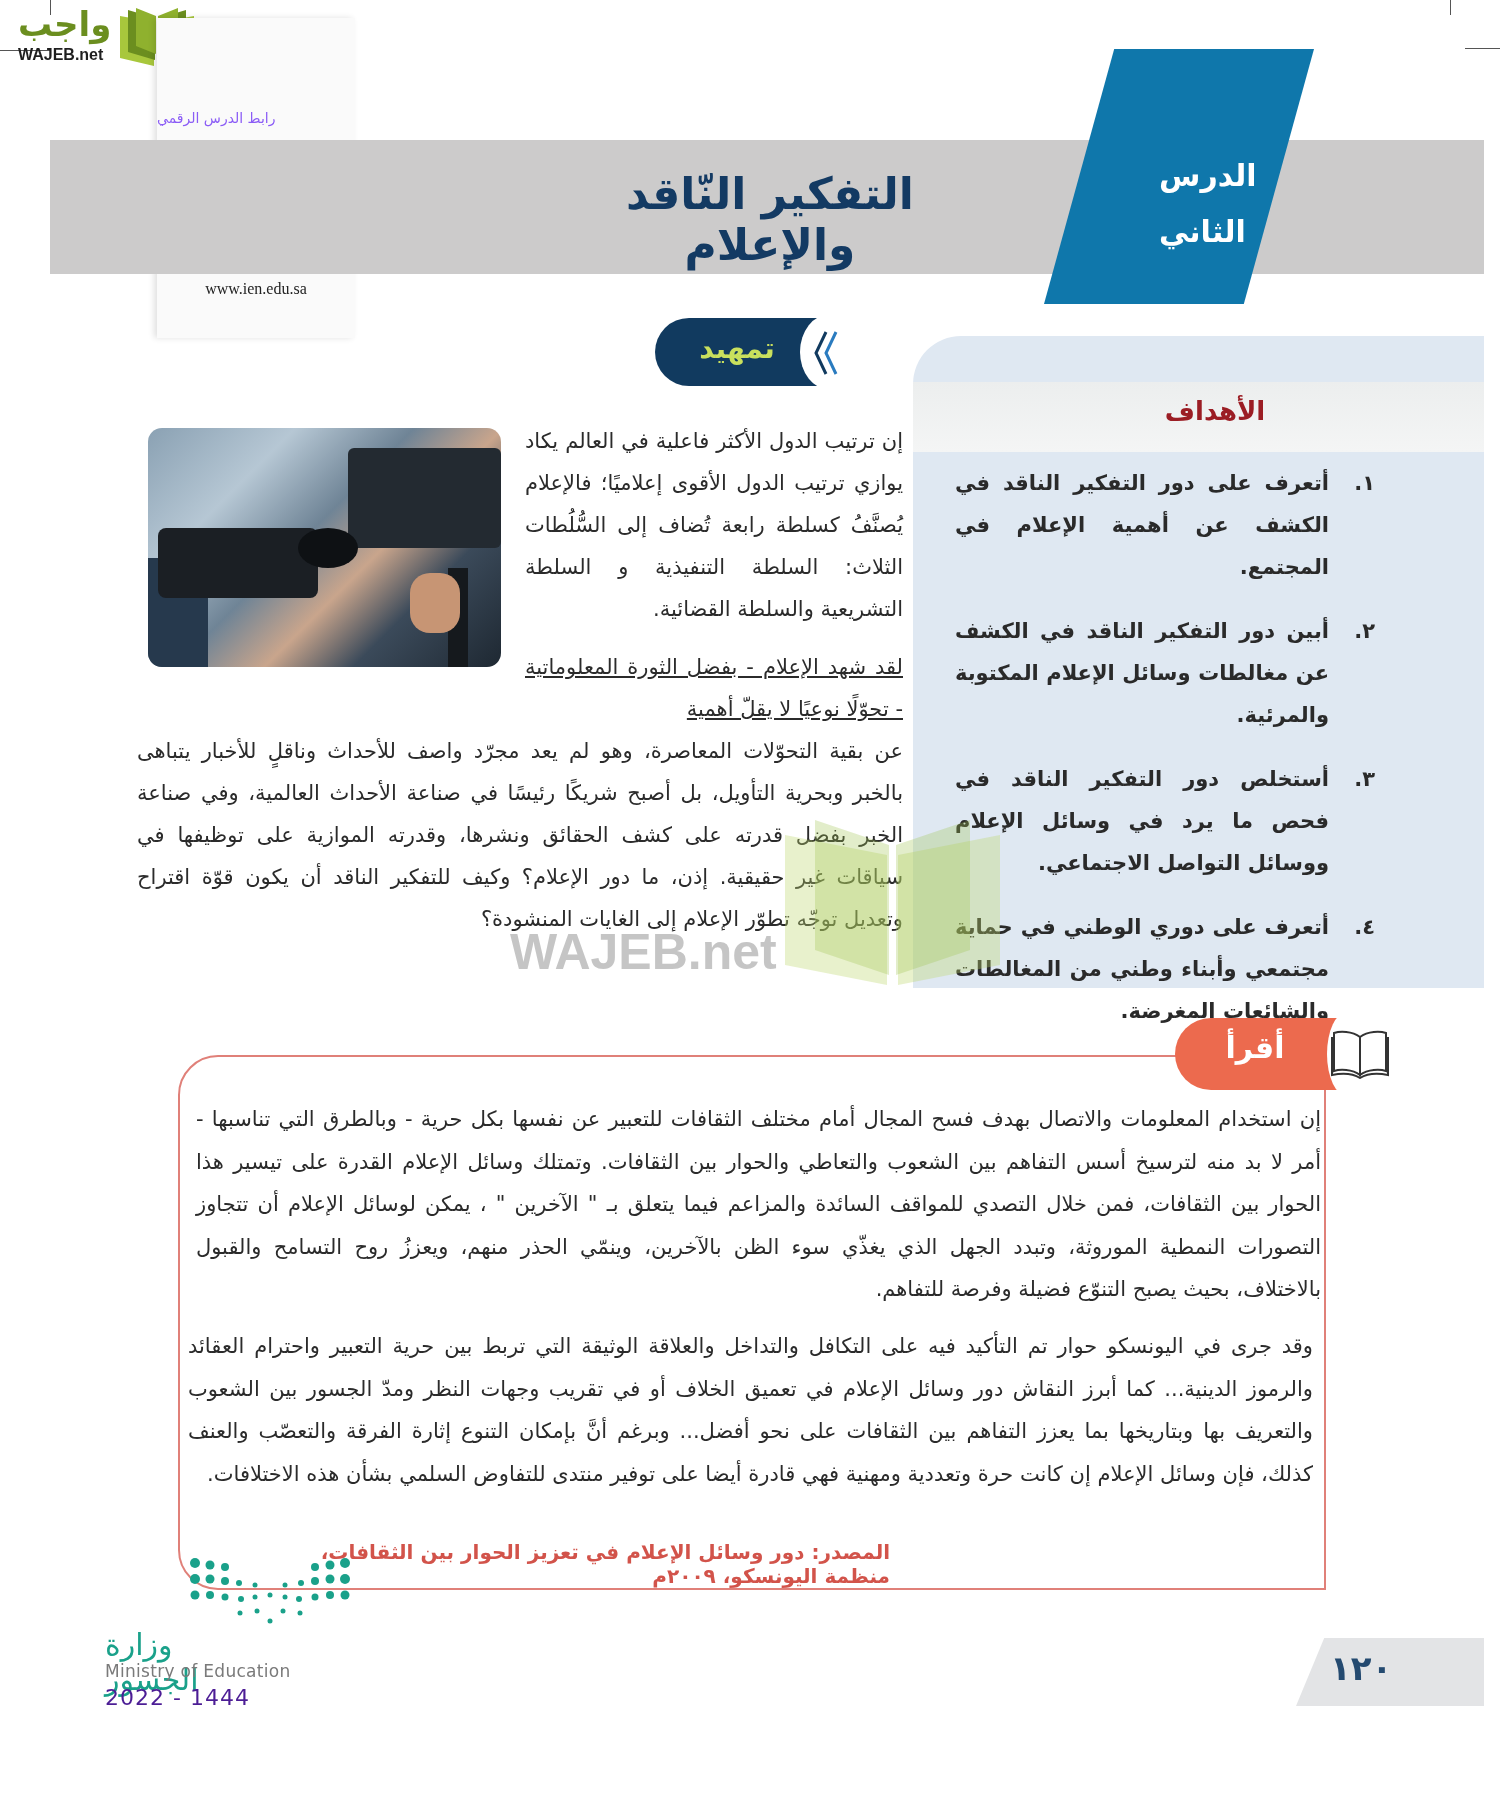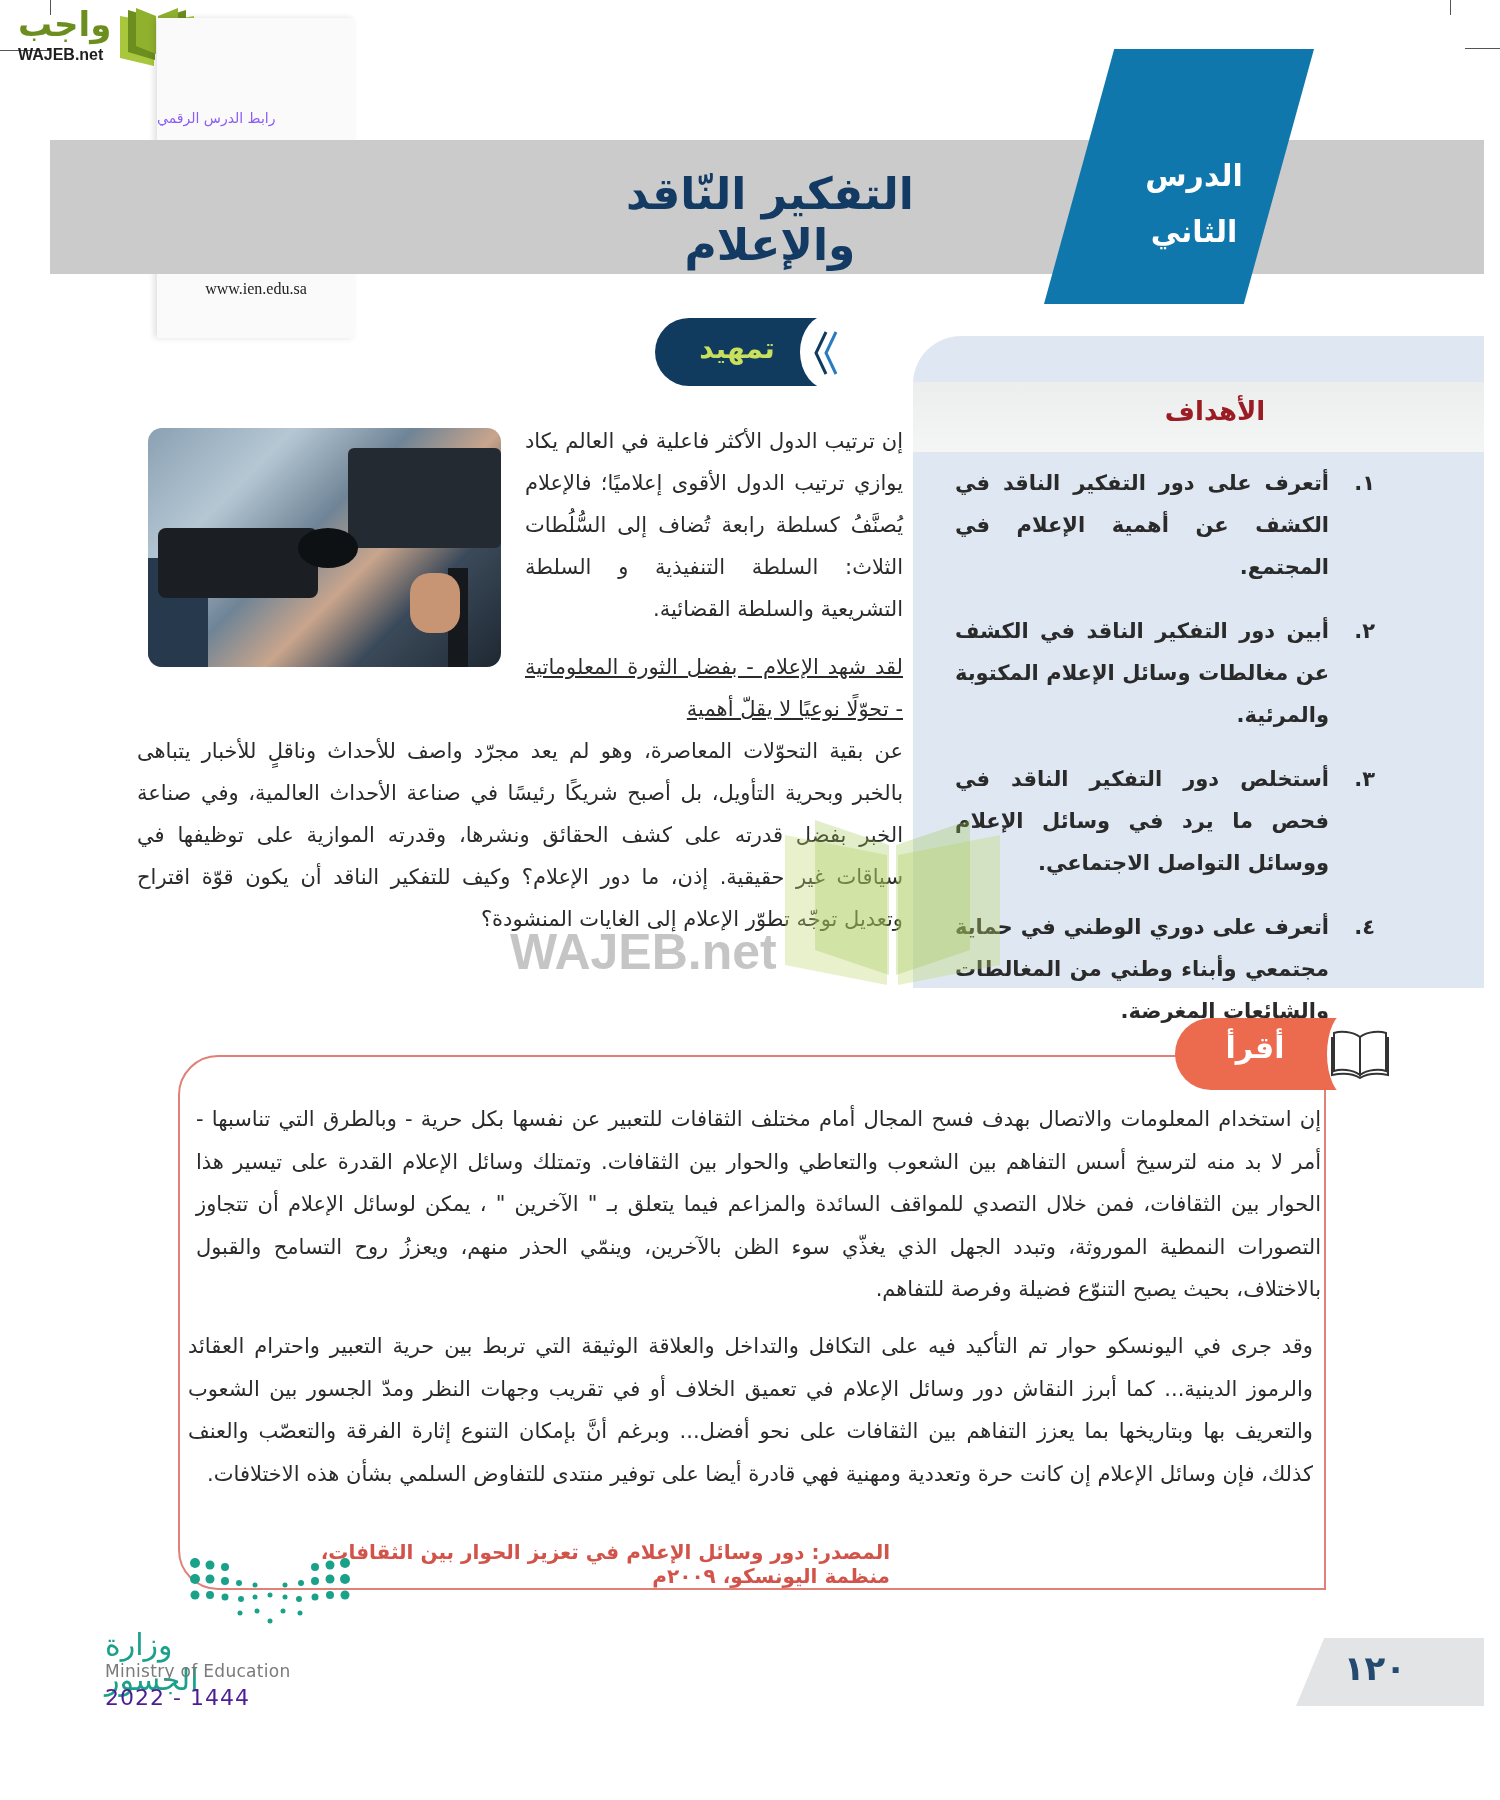--- a/index.html
+++ b/index.html
@@ -24,21 +24,21 @@
   .qr-box { position: absolute; top: 122px; left: 34px; width: 130px; height: 130px; border: 3px solid #2c4a8a; background: #fff; padding: 8px; }
   .qr-box svg { width: 100%; height: 100%; }
   .qr-url { position: absolute; top: 262px; left: 0; width: 100%; text-align: center; font-size: 16px; color: #222; font-family: "Liberation Serif", serif; direction: ltr; }
 
   
   .title-band { position: absolute; left: 50px; top: 140px; width: 1434px; height: 134px; background: #cccbcb; }
   .title-text { position: absolute; left: 540px; top: 168px; width: 460px; text-align: center; font-size: 44px; font-weight: bold; color: #133a63; }
 
   
   .lesson-badge { position: absolute; left: 1044px; top: 49px; width: 270px; height: 255px; background: #0f77ab; clip-path: polygon(26% 0, 100% 0, 74% 100%, 0 100%); filter: drop-shadow(4px 6px 6px rgba(0,0,0,0.25)); }
-  .lesson-label { position: absolute; left: 1124px; top: 148px; width: 140px; text-align: center; color: #fff; font-weight: bold; font-size: 30px; line-height: 56px; }
+  .lesson-label { position: absolute; left: 1159px; top: 148px; width: 140px; text-align: left; color: #fff; font-weight: bold; font-size: 30px; line-height: 56px; }
 
   
   .intro-tab { position: absolute; left: 655px; top: 318px; width: 195px; height: 68px; }
   .intro-pill { position: absolute; left: 0; top: 0; width: 175px; height: 68px; background: #113a5f; border-radius: 34px 0 0 34px; }
   .intro-pill-notch { position: absolute; left: 145px; top: -4px; width: 60px; height: 76px; background: #fff; border-radius: 50%; }
   .intro-label { position: absolute; left: 22px; top: 14px; width: 120px; text-align: center; color: #c9e05d; font-size: 28px; font-weight: bold; }
   .intro-chevrons { position: absolute; left: 153px; top: 12px; width: 40px; height: 46px; }
 
   
   .goals-panel { position: absolute; left: 913px; top: 336px; width: 571px; height: 652px; background: #dfe8f2; border-radius: 48px 0 0 0; }
@@ -82,21 +82,21 @@
   .read-source { position: absolute; left: 300px; top: 1540px; width: 590px; text-align: right; font-size: 20px; font-weight: bold; color: #d2534a; }
 
   
   .moe-dots { position: absolute; left: 185px; top: 1555px; width: 170px; height: 85px; direction: ltr; }
   .moe-ar { position: absolute; left: 105px; top: 1627px; width: 170px; text-align: left; font-size: 30px; color: #1aa18a; direction: rtl; }
   .moe-en { position: absolute; left: 105px; top: 1661px; font-size: 17px; color: #7a7a7a; direction: ltr; font-family: "DejaVu Sans", sans-serif; letter-spacing: 0.3px; }
   .moe-year { position: absolute; left: 105px; top: 1685px; font-size: 22px; color: #4c1d95; direction: ltr; letter-spacing: 1px; }
 
   
   .page-tab { position: absolute; left: 1296px; top: 1638px; width: 188px; height: 68px; background: #e3e4e6; clip-path: polygon(15% 0, 100% 0, 100% 100%, 0 100%); }
-  .page-num { position: absolute; left: 1330px; top: 1648px; width: 90px; text-align: center; font-size: 34px; font-weight: bold; color: #244a70; }
+  .page-num { position: absolute; left: 1330px; top: 1648px; width: 90px; text-align: left; font-size: 34px; font-weight: bold; color: #244a70; }
 </style>
 </head>
 <body>
 
 <div class="crop-v"></div>
 <div class="crop-h"></div>
 <div class="crop-v2"></div>
 <div class="crop-h2"></div>
 
 <div class="wajeb-logo">

